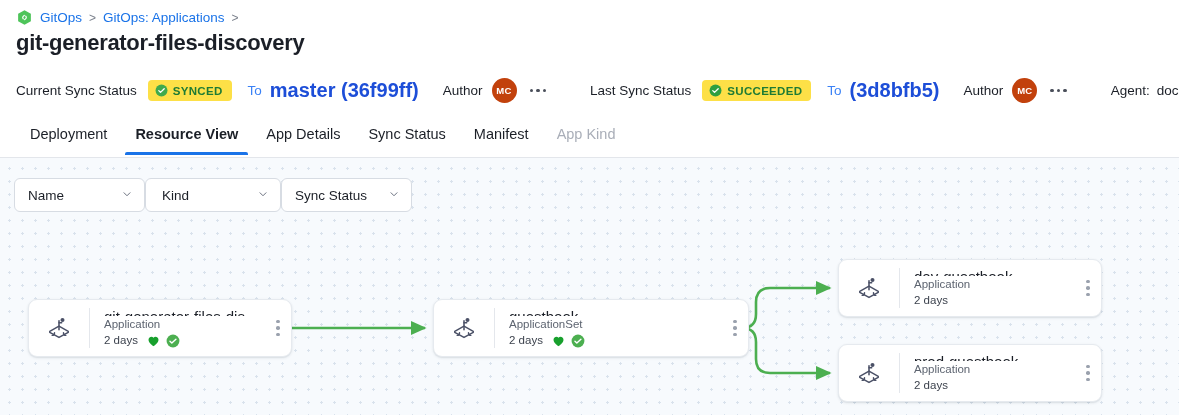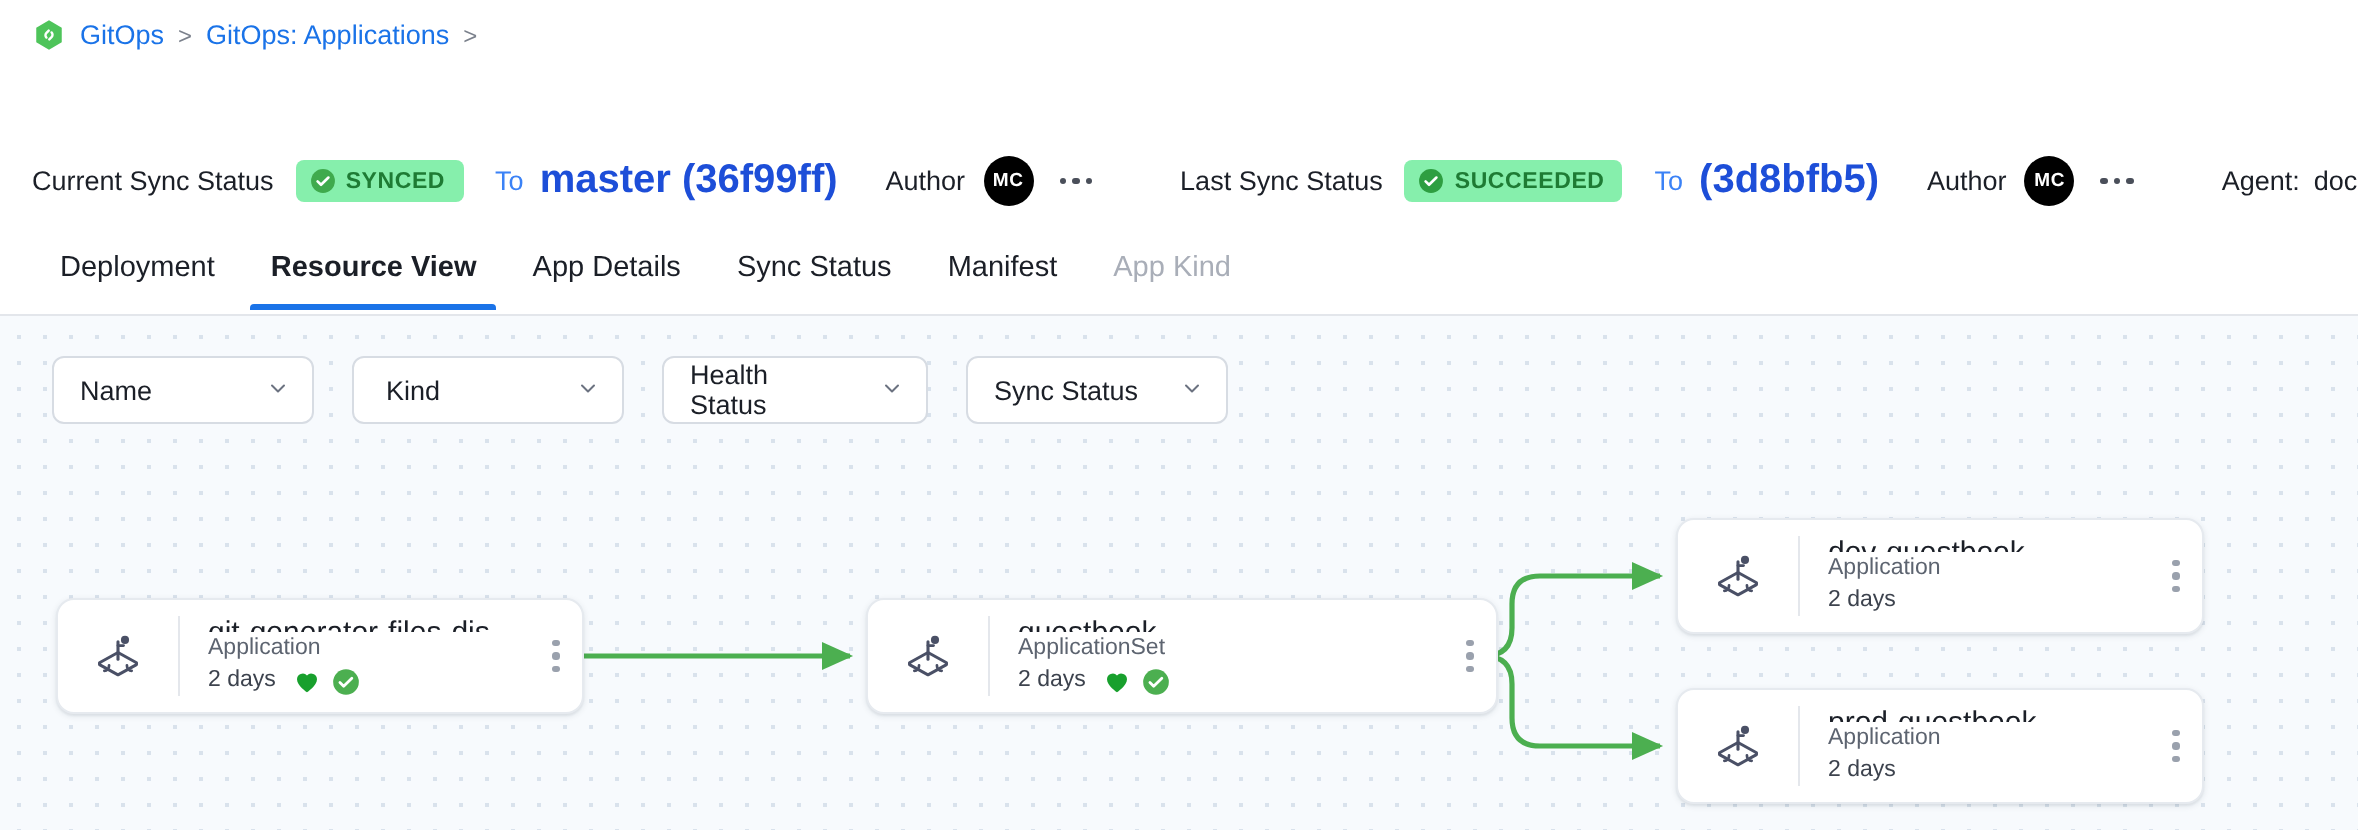--- a/index.html
+++ b/index.html
@@ -32,35 +32,35 @@
   .status-strip {
     position: absolute; left: 0; top: 70px; width: 1129px; height: 41px;
     display: flex; align-items: center;
     padding-left: 16px;
     font-size: 13.5px; color: #1b1f27;
   }
   .status-group { display: flex; align-items: center; }
   .s-label { color: #1b1f27; font-size: 13.5px; white-space: nowrap; }
   .pill {
     display: inline-flex; align-items: center; gap: 5px;
-    background: #86efac; color: #1e7b34;
+    background: #fde047; color: #1e7b34;
     border-radius: 4px; padding: 4px 9px 4px 7px;
     font-size: 11.5px; font-weight: bold; letter-spacing: .3px;
     margin-left: 11px;
   }
   .pill svg { display: block; }
   .to-word { margin-left: 16px; color: #3b82f6; font-size: 13.5px; }
   .rev-link {
     margin-left: 8px; color: #1d4ed8; font-weight: bold; font-size: 20px;
     cursor: pointer; white-space: nowrap;
   }
   .author-word { margin-left: 24px; font-size: 13.5px; color: #1b1f27; }
   .avatar {
     width: 25px; height: 25px; border-radius: 50%;
-    background: #000000; color: #fff;
+    background: #c2410c; color: #fff;
     display: flex; align-items: center; justify-content: center;
     font-size: 9.5px; font-weight: bold; letter-spacing: .3px;
     margin-left: 9px;
   }
   .dots-h {
     margin-left: 13px; display: flex; gap: 3px; align-items: center; cursor: pointer;
   }
   .dots-h i { width: 3.5px; height: 3.5px; border-radius: 50%; background: #4a4f5a; display: block; }
   .vdiv { width: 1px; height: 22px; background: #dfe2e7; margin-left: 22px; margin-right: 22px; }
   .agent-text { font-size: 13.5px; color: #1b1f27; }
@@ -87,21 +87,21 @@
   .canvas {
     position: absolute; left: 0; top: 158px; width: 1179px; height: 257px;
     background-color: #f7fafd;
     background-image: radial-gradient(#d9e2ec 1.1px, transparent 1.2px);
     background-size: 13px 13px;
     background-position: 3px 4px;
     overflow: hidden;
   }
 
   
-  .filters { position: absolute; left: 26px; top: 20px; display: flex; gap: 19px; }
+  .filters { position: absolute; left: 14px; top: 20px; display: flex; }
   .filter {
     height: 34px; background: #fff; border: 1px solid #d7dce3; border-radius: 6px;
     display: flex; align-items: center; justify-content: space-between;
     padding: 0 11px 0 13px; font-size: 13.5px; color: #1b1f27; cursor: pointer;
   }
   .filter .chev { margin-left: 14px; color: #6b7280; }
   .f0 { width: 131px; } .f1 { width: 136px; padding-left: 16px; } .f2 { width: 133px; } .f3 { width: 131px; }
 
   
   .edges { position: absolute; left: 0; top: 0; width: 1179px; height: 257px; pointer-events: none; }
@@ -157,20 +157,21 @@
         <path d="M10.2 13.8a2.3 2.3 0 0 1 0-3.3l1.6-1.6" fill="none" stroke="#fff" stroke-width="1.7" stroke-linecap="round"></path>
         <path d="M13.8 10.2a2.3 2.3 0 0 1 0 3.3l-1.6 1.6" fill="none" stroke="#fff" stroke-width="1.7" stroke-linecap="round"></path>
       </svg>
     </span>
     <span class="bc-link">GitOps</span>
     <span class="bc-sep">&gt;</span>
     <span class="bc-link">GitOps: Applications</span>
     <span class="bc-sep">&gt;</span>
   </div>
 
+  <div class="page-title">git-generator-files-discovery</div>
 
   <div class="status-strip">
 
     <div class="status-group">
       <span class="s-label">Current Sync Status</span>
       <span class="pill">
         <span>
           <svg width="13" height="13" viewBox="0 0 24 24">
             <circle cx="12" cy="12" r="11" fill="#3faa4d"></circle>
             <path d="M7 12.3l3.2 3.2L17 8.8" fill="none" stroke="#fff" stroke-width="2.4" stroke-linecap="round" stroke-linejoin="round"></path>
@@ -234,28 +235,20 @@
       <div class="filter f0">
         <span>Name</span>
         <span class="chev">
           <svg width="12" height="12" viewBox="0 0 24 24">
               <path d="M6 9.5l6 6 6-6" fill="none" stroke="#6b7280" stroke-width="2" stroke-linecap="round" stroke-linejoin="round"></path>
             </svg>
         </span>
       </div>
       <div class="filter f1">
         <span>Kind</span>
-        <span class="chev">
-          <svg width="12" height="12" viewBox="0 0 24 24">
-              <path d="M6 9.5l6 6 6-6" fill="none" stroke="#6b7280" stroke-width="2" stroke-linecap="round" stroke-linejoin="round"></path>
-            </svg>
-        </span>
-      </div>
-      <div class="filter f2">
-        <span>Health Status</span>
         <span class="chev">
           <svg width="12" height="12" viewBox="0 0 24 24">
               <path d="M6 9.5l6 6 6-6" fill="none" stroke="#6b7280" stroke-width="2" stroke-linecap="round" stroke-linejoin="round"></path>
             </svg>
         </span>
       </div>
       <div class="filter f3">
         <span>Sync Status</span>
         <span class="chev">
           <svg width="12" height="12" viewBox="0 0 24 24">

